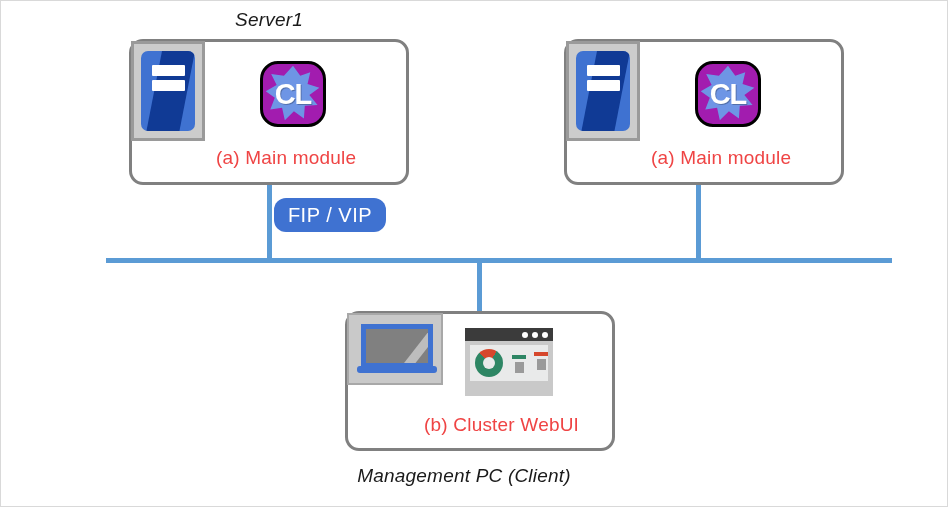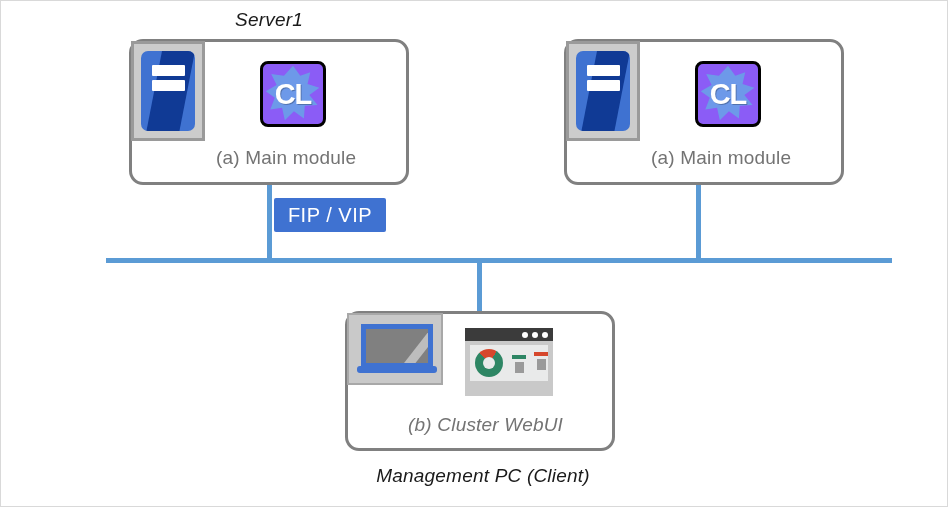--- a/index.html
+++ b/index.html
@@ -36,21 +36,21 @@
     position: absolute;
     border: 3px solid #808080;
     border-radius: 14px;
     background: #ffffff;
     box-sizing: border-box;
   }
 
   .box-label {
     position: absolute;
     font-size: 19px;
-    color: #737373;
+    color: #ef4444;
     white-space: nowrap;
     letter-spacing: 0.2px;
   }
 
   
   .server-icon {
     position: absolute;
     width: 74px;
     height: 100px;
     background: #cccccc;
@@ -86,23 +86,23 @@
     border-radius: 1px;
   }
   .server-icon .bar.b1 { top: 18%; }
   .server-icon .bar.b2 { top: 36%; }
 
   
   .cl-icon {
     position: absolute;
     width: 66px;
     height: 66px;
-    background: #8b5cf6;
+    background: #a21caf;
     border: 3px solid #000000;
-    border-radius: 8px;
+    border-radius: 18px;
     box-sizing: border-box;
     overflow: hidden;
     text-align: right;
   }
   .cl-icon .splash {
     position: absolute;
     inset: 0;
   }
   .cl-icon .cl-text {
     position: absolute;
@@ -242,21 +242,21 @@
     position: absolute;
     height: 5px;
     background: #5b9bd5;
   }
 
   
   .vip-badge {
     position: absolute;
     background: #3f72d1;
     color: #ffffff;
-    border-radius: 2px;
+    border-radius: 12px;
     font-size: 20px;
     display: flex;
     align-items: center;
     justify-content: center;
     white-space: nowrap;
     letter-spacing: 0.5px;
   }
 </style>
 </head>
 <body>
@@ -338,18 +338,18 @@
           <div class="cap"></div>
           <div class="stem"></div>
         </div>
         <div class="minibar mb2">
           <div class="cap"></div>
           <div class="stem"></div>
         </div>
       </div>
     </div>
 
-    <div class="box-label" style="left:60px; top:100px;font-style:italic;">(b) Cluster WebUI</div>
+    <div class="box-label" style="left:76px; top:100px;">(b) Cluster WebUI</div>
   </div>
 
-  <div class="node-caption" style="left:347px; top:464px; width:270px;">Management PC (Client)</div>
+  <div class="node-caption" style="left:328px; top:464px; width:270px;">Management PC (Client)</div>
 
 </div>
 
 </body></html>

